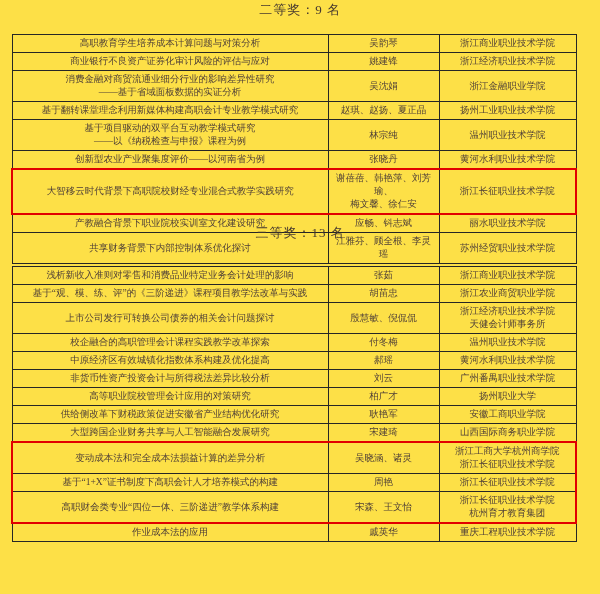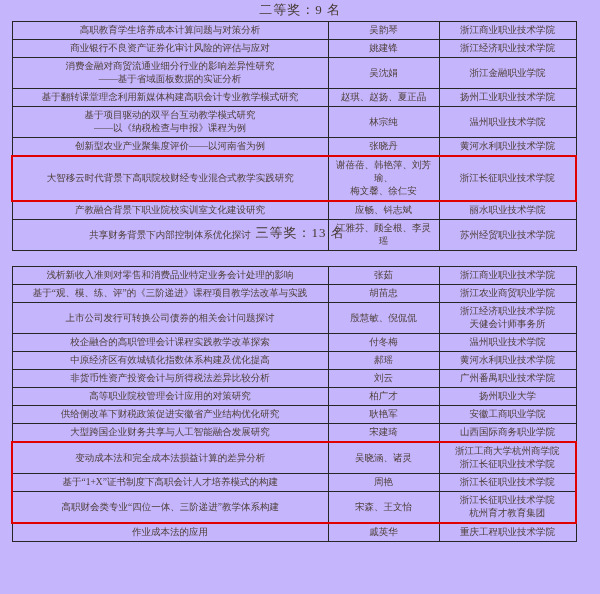--- a/index.html
+++ b/index.html
@@ -1,40 +1,40 @@
 <!DOCTYPE html>
 <html><head>
 <meta charset="utf-8">
 <style>
   html,body { margin:0; padding:0; background:#ffffff; }
   .page {
     position:relative;
     width:600px; height:594px;
-    background:#c4b5fd;
+    background:#fde047;
     font-family:"Liberation Serif", serif;
     color:#4e3e37;
     overflow:hidden;
   }
   .award-heading {
     position:absolute; left:0; width:100%;
     text-align:center;
     font-size:13px;
     font-weight:500;
     letter-spacing:1px;
     color:#46382f;
   }
   #heading-second { top:1px; }
   #heading-third  { top:224px; }
 
   table.award-table {
     position:absolute; left:11px; width:564px;
     border-collapse:collapse;
     table-layout:fixed;
   }
-  #table-second { top:21px; }
+  #table-second { top:34px; }
   #table-third  { top:266px; }
 
   .award-table td {
     border:1px solid #262626;
     font-size:9.5px;
     line-height:13px;
     text-align:center;
     vertical-align:middle;
     padding:2px 3px;
     color:#4e3e37;

